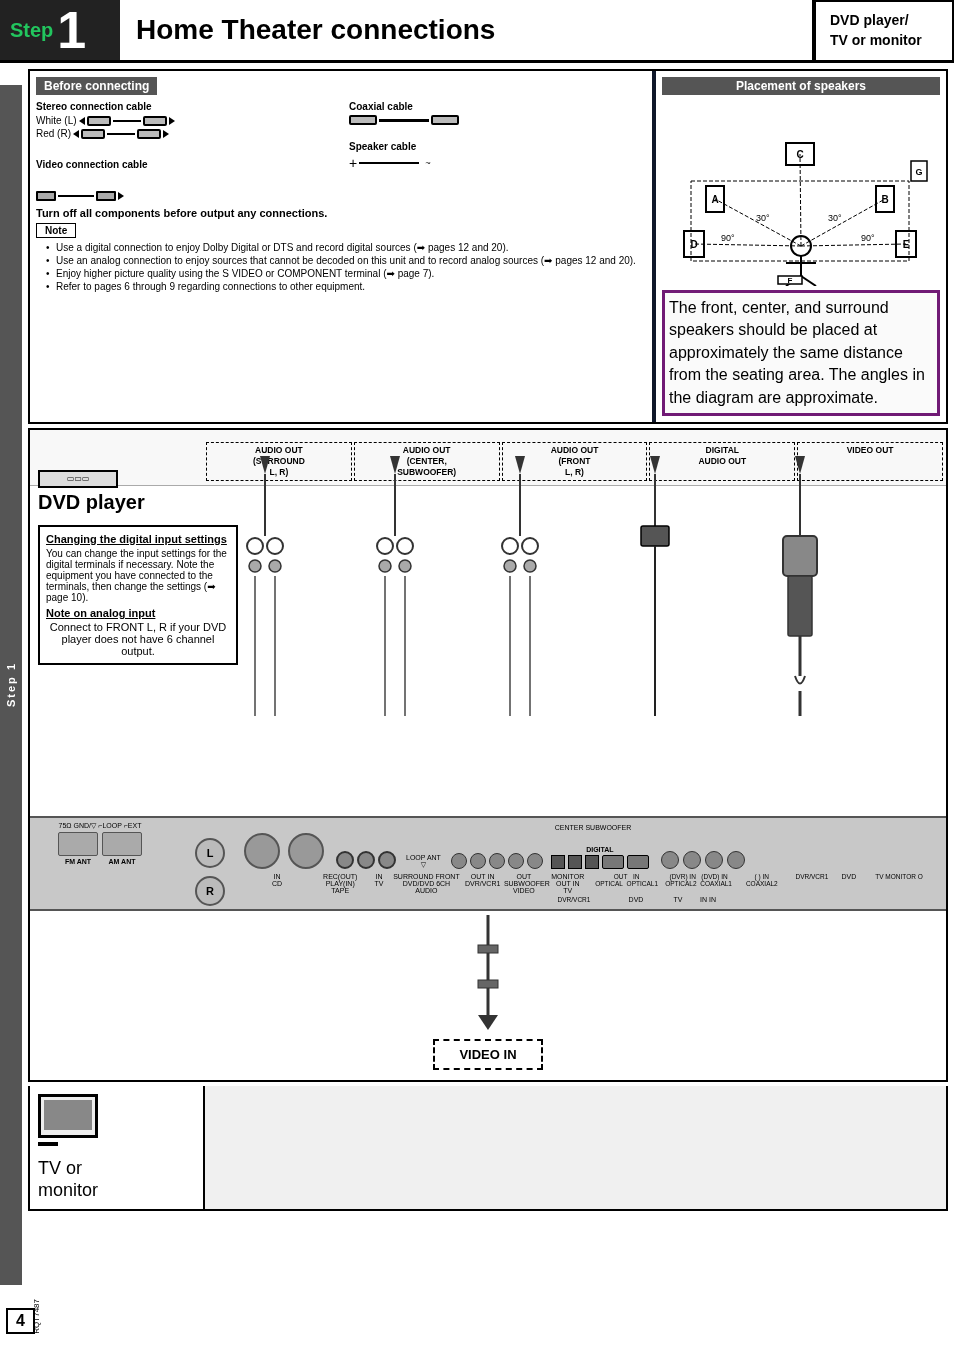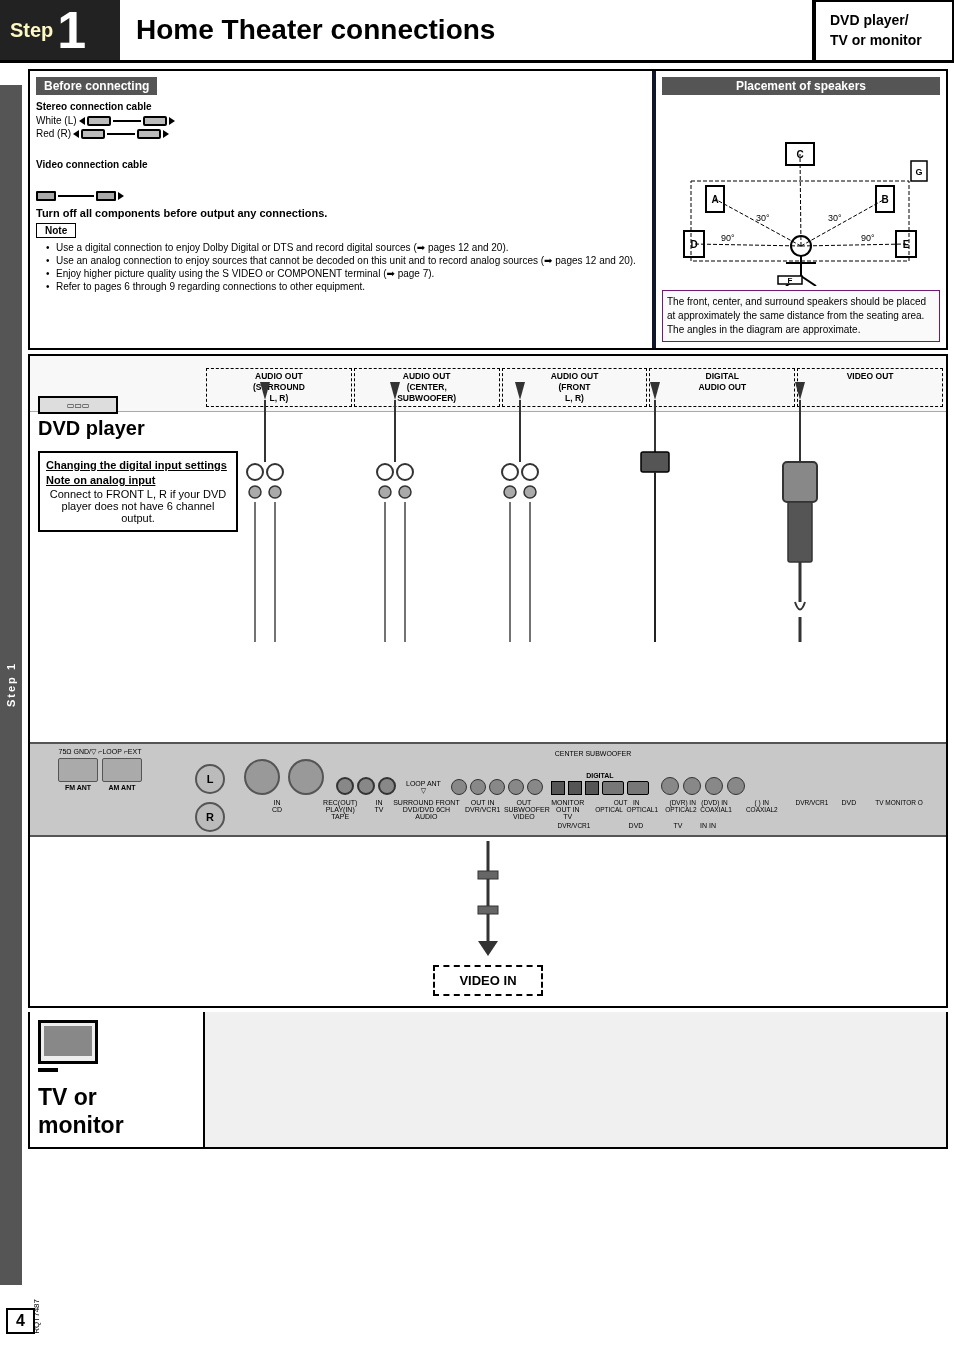--- a/index.html
+++ b/index.html
@@ -11,21 +11,21 @@
       min-height: 1348px;
       position: relative;
       overflow-x: hidden;
     }
   </style>
 </head>
 <body>
 
 <div style="display:flex; align-items:stretch; border-bottom:3px solid #000; background:#fff; position:relative;">
   <div style="background:#222; color:#fff; display:flex; align-items:center; padding:4px 10px; gap:4px; min-width:120px;">
-    <span style="font-size:20px; font-weight:bold; color:#fef9c3;">Step</span>
+    <span style="font-size:20px; font-weight:bold; color:#22c55e;">Step</span>
     <span style="font-size:52px; font-weight:bold; color:#fff; line-height:1;">1</span>
   </div>
   <div style="flex:1; font-size:28px; font-weight:bold; display:flex; align-items:center; padding:8px 16px; border-right:2px solid #000;">
     <span>Home Theater connections</span>
   </div>
   <div style="padding:8px 14px; display:flex; flex-direction:column; justify-content:center; border:2px solid #000; border-bottom:none; min-width:140px; font-weight:bold; font-size:14px; line-height:1.4;">
     <span>DVD player/</span>
     <span>TV or monitor</span>
   </div>
 </div>
@@ -62,20 +62,34 @@
             <span style="display:inline-block; width:28px; height:2px; background:#000;"></span>
             <span style="display:inline-block; width:24px; height:10px; border:2px solid #000; border-radius:2px; background:#bbb;"></span>
             <span style="display:inline-block; width:0; height:0; border-top:4px solid transparent; border-bottom:4px solid transparent; border-left:6px solid #000;"></span>
           </div>
           <div style="font-weight:bold; margin-top:4px; margin-bottom:21px;">Video connection cable</div>
           <div style="display:flex; align-items:center; gap:2px;">
             <span style="display:inline-block; width:20px; height:10px; border:2px solid #000; border-radius:1px; background:#aaa;"></span>
             <span style="display:inline-block; width:36px; height:2px; background:#000;"></span>
             <span style="display:inline-block; width:20px; height:10px; border:2px solid #000; border-radius:1px; background:#aaa;"></span>
             <span style="display:inline-block; width:0; height:0; border-top:4px solid transparent; border-bottom:4px solid transparent; border-left:6px solid #000;"></span>
+          </div>
+        </div>
+        <div style="flex:1;">
+          <div style="font-weight:bold; margin-bottom:3px;">Coaxial cable</div>
+          <div style="display:flex; align-items:center; gap:2px; margin-bottom:16px;">
+            <span style="display:inline-block; width:28px; height:10px; border:2px solid #000; border-radius:2px; background:#bbb;"></span>
+            <span style="display:inline-block; width:50px; height:3px; background:#000;"></span>
+            <span style="display:inline-block; width:28px; height:10px; border:2px solid #000; border-radius:2px; background:#bbb;"></span>
+          </div>
+          <div style="font-weight:bold; margin-bottom:3px;">Speaker cable</div>
+          <div style="display:flex; align-items:center; gap:2px; font-size:14px;">
+            <span>+</span>
+            <span style="display:inline-block; width:60px; height:2px; background:#000;"></span>
+            <span style="font-size:9px; margin-left:4px; font-style:italic;">~</span>
           </div>
         </div>
       </div>
 
       
       <div style="font-weight:bold; font-size:11px; margin-bottom:4px;">
         <span>Turn off all components before output any connections.</span>
       </div>
       <div style="display:inline-block; border:1.5px solid #000; padding:1px 8px; font-weight:bold; font-size:10px; margin-bottom:4px;">
         <span>Note</span>
@@ -142,21 +156,21 @@
         <text x="162" y="120" font-size="9">30°</text>
 
         <line x1="135" y1="145" x2="28" y2="143" stroke="#000" stroke-width="1" stroke-dasharray="4,2"></line>
         <line x1="135" y1="145" x2="240" y2="143" stroke="#000" stroke-width="1" stroke-dasharray="4,2"></line>
         <text x="55" y="140" font-size="9">90°</text>
         <text x="195" y="140" font-size="9">90°</text>
 
         <rect x="25" y="80" width="218" height="80" fill="none" stroke="#000" stroke-width="1" stroke-dasharray="4,2"></rect>
       </svg>
 
-      <div style="font-size:10px; border:1px solid #701a75; padding:4px; background:#fafafa; margin-top:4px; line-height:1.4;">
+      <div style="font-size:16px; border:3px solid #701a75; padding:4px; background:#fafafa; margin-top:4px; line-height:1.4;">
         <span>The front, center, and surround speakers should be placed at approximately the same distance from the seating area. The angles in the diagram are approximate.</span>
       </div>
     </div>
   </div>
 
   <div style="margin:4px 6px; border:2px solid #000; position:relative; background:#fff; min-height:560px;">
 
     <div style="display:flex; padding:12px 2px 4px 175px; border-bottom:1px solid #aaa; background:#f8f8f8;">
       <div style="border:1px dashed #000; padding:2px 4px; font-size:8.5px; font-weight:bold; text-align:center; flex:1; margin:0 1px; line-height:1.3;">AUDIO OUT<br>(SURROUND<br>L, R)</div>
       <div style="border:1px dashed #000; padding:2px 4px; font-size:8.5px; font-weight:bold; text-align:center; flex:1; margin:0 1px; line-height:1.3;">AUDIO OUT<br>(CENTER,<br>SUBWOOFER)</div>
@@ -169,20 +183,23 @@
 
       <div style="width:80px; height:18px; border:2px solid #000; background:#ddd; display:flex; align-items:center; justify-content:center; font-size:8px; margin-bottom:3px;">
         <span>▭▭▭</span>
       </div>
       <div style="font-size:20px; font-weight:bold;">DVD player</div>
     </div>
 
     <div style="position:absolute; left:8px; top:95px; width:200px; border:2px solid #000; padding:6px; background:#fff; z-index:10; font-size:10px;">
       <div style="font-weight:bold; text-decoration:underline; margin-bottom:3px; font-size:11px;">
         <span>Changing the digital input settings</span>
+      </div>
+      <div style="font-size:10px; margin-bottom:4px;">
+        <span>You can change the input settings for the digital terminals if necessary. Note the equipment you have connected to the terminals, then change the settings (➡ page 10).</span>
       </div>
       <div style="font-weight:bold; text-decoration:underline; margin-bottom:2px; font-size:11px;">
         <span>Note on analog input</span>
       </div>
       <div style="font-size:11px;text-align:center;">
         <span>Connect to FRONT L, R if your DVD player does not have 6 channel output.</span>
       </div>
     </div>
 
     <svg width="730" height="300" style="position:absolute; left:175px; top:26px;" viewBox="0 0 730 300">
@@ -349,21 +366,21 @@
     </div>
   </div>
 
   <div style="display:flex; margin:0 6px 6px 6px; border:2px solid #000; border-top:none;">
     <div style="width:175px; padding:8px; border-right:2px solid #000;">
 
       <div style="width:60px; height:44px; border:3px solid #000; position:relative; margin-bottom:4px; background:#eee;">
         <div style="width:48px; height:30px; background:#888; margin:3px auto;"></div>
       </div>
       <div style="width:20px; height:4px; background:#000; margin-bottom:4px;"></div>
-      <div style="font-size:23px; font-weight:bold; line-height:1.2;margin-top:12px;">
+      <div style="font-size:18px; font-weight:normal; line-height:1.2;margin-top:12px;">
         <div>TV or</div>
         <div>monitor</div>
       </div>
     </div>
     <div style="flex:1; background:#f0f0f0; min-height:80px;">
     </div>
   </div>
 
 </div>
 

